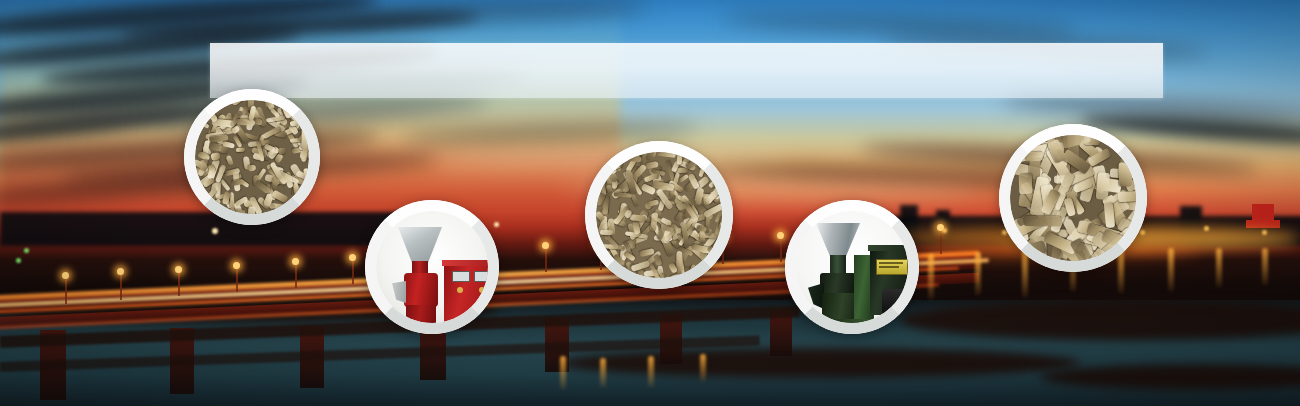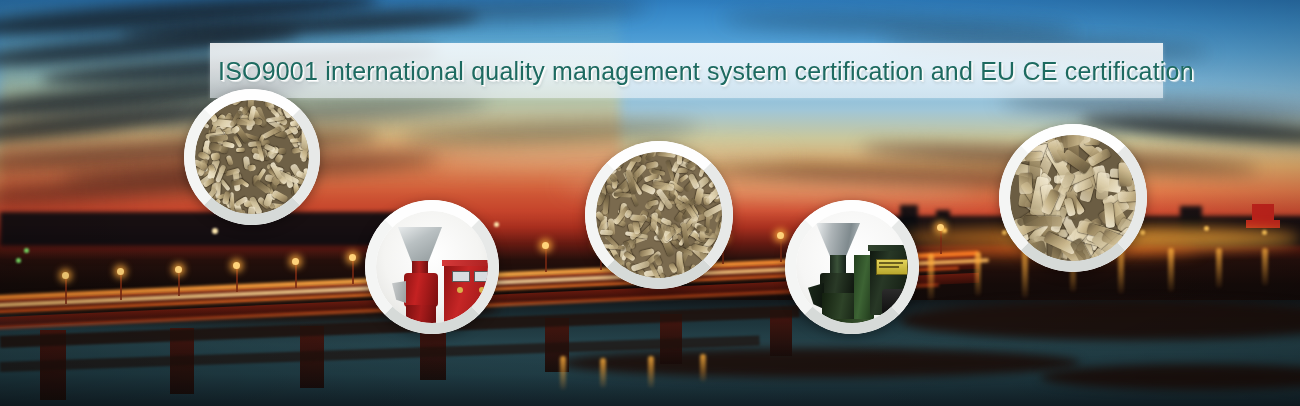--- a/index.html
+++ b/index.html
@@ -371,21 +371,20 @@
   <div class="citylight" style="left:1262px;top:230px;width:5px;height:5px;"></div>
   <div class="citylight" style="left:24px;top:248px;width:5px;height:5px;background:#7ee86a"></div>
   <div class="citylight" style="left:16px;top:258px;width:5px;height:5px;background:#7ee86a"></div>
   <div class="citylight" style="left:212px;top:228px;width:6px;height:6px;background:#ffe9b0"></div>
   <div class="citylight" style="left:428px;top:222px;width:5px;height:5px;background:#ffe9b0"></div>
   <div class="citylight" style="left:494px;top:222px;width:5px;height:5px;background:#ffe9b0"></div>
 
   <div class="vignette"></div>
 
   <div class="headline-box"></div>
-  <div class="headline-text">ISO9001 international quality management system certification and EU CE certification</div>
 
   <div class="circle" style="left:184px;top:89px;width:136px;height:136px;">
     <div class="inner">
       <div class="pellet-bg-mid" style="background:#6e6046"></div>
       <div class="pellets" id="p1">
           <div class="pellet lt" style="left: 22.8793%; top: -0.744345%; width: 8.15248px; height: 4.45871px; transform: rotate(53.9142deg); opacity: 0.81;"></div>
           <div class="pellet dk" style="left: 80.0438%; top: 13.092%; width: 19.7972px; height: 4.2129px; transform: rotate(132.973deg); opacity: 0.83;"></div>
           <div class="pellet" style="left: 77.755%; top: 32.0555%; width: 17.8898px; height: 5.44107px; transform: rotate(238.467deg); opacity: 0.9;"></div>
           <div class="pellet" style="left: 37.5996%; top: 8.59552%; width: 13.1933px; height: 4.35895px; transform: rotate(42.5803deg); opacity: 0.78;"></div>
           <div class="pellet" style="left: 3.17765%; top: 80.4629%; width: 7.19314px; height: 4.77199px; transform: rotate(70.8901deg); opacity: 0.9;"></div>

